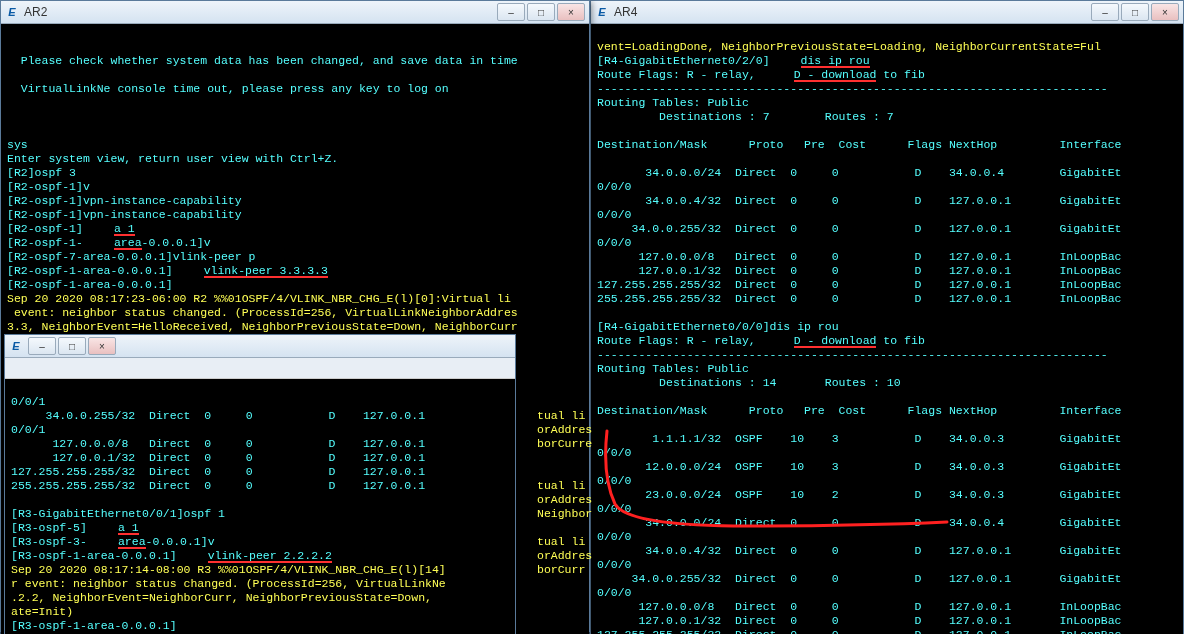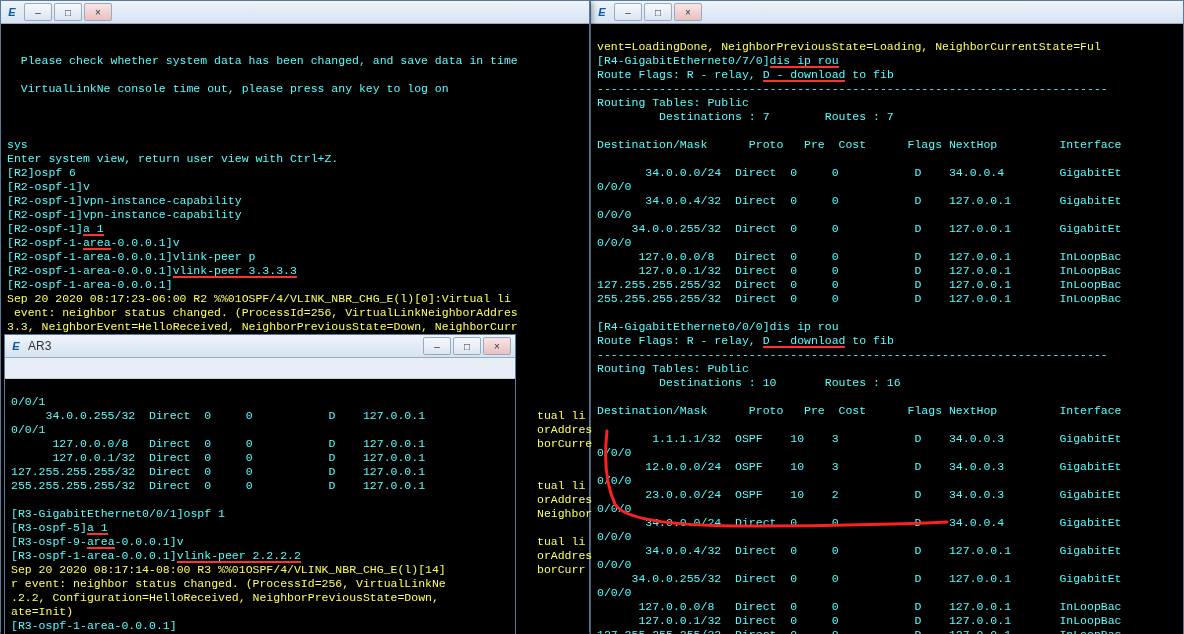--- a/index.html
+++ b/index.html
@@ -54,42 +54,43 @@
     background:#000;
     color:#ccc;
     padding:2px 6px 6px 6px;
     white-space:pre;
     line-height:14px;
     overflow:hidden;
     font-size:11.5px;
   }
   .y{color:#ffff55;font-family:Liberation Mono, monospace;}
   .c{color:#55ffff;font-family:Liberation Mono, monospace;}
-  .ul_r{border-bottom:2px solid #ff3030;display:inline-block;line-height:11px;}
+  .ul_r{border-bottom:2px solid #ff3030;display:inline-block;line-height:11px;margin-left:31px;}
   .curve {
     position:absolute;
     z-index:5;
     pointer-events:none;
   }
 </style>
 </head>
 <body>
 
 <div class="win" style="left:590px;top:0;width:592px;height:634px;">
   <div class="titlebar">
     <span class="eicon">E</span>
+    <span class="t">AR4</span>
     <div class="wcontrols">
       <div class="wbtn">–</div>
       <div class="wbtn">□</div>
       <div class="wbtn cls">×</div>
     </div>
   </div>
   <div class="term" style="height:608px;position:relative;">
 <span class="y">vent=LoadingDone, NeighborPreviousState=Loading, NeighborCurrentState=Ful</span>
-<span class="c">[R4-GigabitEthernet0/7/0]</span><span class="c ul_r">dis ip rou</span>
+<span class="c">[R4-GigabitEthernet0/2/0]</span><span class="c ul_r">dis ip rou</span>
 <span class="c">Route Flags: R - relay, </span><span class="c ul_r">D - download</span><span class="c"> to fib</span>
 <span class="c">--------------------------------------------------------------------------</span>
 <span class="c">Routing Tables: Public</span>
 <span class="c">         Destinations : 7        Routes : 7</span>
 
 <span class="c" id="ar4-hdr1">Destination/Mask      Proto   Pre  Cost      Flags NextHop         Interface</span>
 
 <span id="ar4-rows1"><span class="c">       34.0.0.0/24  Direct  0     0           D    34.0.0.4        GigabitEt
 0/0/0
        34.0.0.4/32  Direct  0     0           D    127.0.0.1       GigabitEt
@@ -98,21 +99,21 @@
 0/0/0
       127.0.0.0/8   Direct  0     0           D    127.0.0.1       InLoopBac
       127.0.0.1/32  Direct  0     0           D    127.0.0.1       InLoopBac
 127.255.255.255/32  Direct  0     0           D    127.0.0.1       InLoopBac
 255.255.255.255/32  Direct  0     0           D    127.0.0.1       InLoopBac</span>
 </span>
 <span class="c">[R4-GigabitEthernet0/0/0]dis ip rou</span>
 <span class="c">Route Flags: R - relay, </span><span class="c ul_r">D - download</span><span class="c"> to fib</span>
 <span class="c">--------------------------------------------------------------------------</span>
 <span class="c">Routing Tables: Public</span>
-<span class="c">         Destinations : 10       Routes : 16</span>
+<span class="c">         Destinations : 14       Routes : 10</span>
 
 <span class="c" id="ar4-hdr2">Destination/Mask      Proto   Pre  Cost      Flags NextHop         Interface</span>
 
 <span id="ar4-rows2"><span class="c">        1.1.1.1/32  OSPF    10    3           D    34.0.0.3        GigabitEt
 0/0/0
        12.0.0.0/24  OSPF    10    3           D    34.0.0.3        GigabitEt
 0/0/0
        23.0.0.0/24  OSPF    10    2           D    34.0.0.3        GigabitEt
 0/0/0
        34.0.0.0/24  Direct  0     0           D    34.0.0.4        GigabitEt
@@ -127,43 +128,44 @@
   
   <svg class="curve" style="left:6px;top:402px;" width="360" height="120">
     <path d="M 10 5 Q 5 50 18 78 Q 30 100 150 100 Q 260 100 350 96" stroke="#ff2020" stroke-width="3" fill="none" stroke-linecap="round"></path>
   </svg>
   </div>
 </div>
 
 <div class="win" style="left:0;top:0;width:588px;height:630px;">
   <div class="titlebar">
     <span class="eicon">E</span>
+    <span class="t">AR2</span>
     <div class="wcontrols">
       <div class="wbtn">–</div>
       <div class="wbtn">□</div>
       <div class="wbtn cls">×</div>
     </div>
   </div>
   <div class="term" style="height:604px;">
 <span id="ar2-pre"><span class="c"></span>
 <span class="c">  Please check whether system data has been changed, and save data in time</span>
 <span class="c"></span>
 <span class="c">  VirtualLinkNe console time out, please press any key to log on</span>
 <span class="c"></span>
 <span class="c"><r2></r2></span>
 <span class="c"><r2></r2></span>
 <span class="c"><r2>sys</r2></span>
 <span class="c">Enter system view, return user view with Ctrl+Z.</span>
-<span class="c">[R2]ospf 6</span>
+<span class="c">[R2]ospf 3</span>
 <span class="c">[R2-ospf-1]v</span>
 <span class="c">[R2-ospf-1]vpn-instance-capability </span>
 <span class="c">[R2-ospf-1]vpn-instance-capability </span>
 </span><span class="c">[R2-ospf-1]</span><span class="c ul_r">a 1</span>
 <span class="c">[R2-ospf-1-</span><span class="c ul_r">area</span><span class="c">-0.0.0.1]v</span>
-<span class="c">[R2-ospf-1-area-0.0.0.1]vlink-peer p</span>
+<span class="c">[R2-ospf-7-area-0.0.0.1]vlink-peer p</span>
 <span class="c">[R2-ospf-1-area-0.0.0.1]</span><span class="c ul_r">vlink-peer 3.3.3.3</span>
 <span class="c">[R2-ospf-1-area-0.0.0.1]</span>
 <span class="y">Sep 20 2020 08:17:23-06:00 R2 %%01OSPF/4/VLINK_NBR_CHG_E(l)[0]:Virtual li</span>
 <span class="y"> event: neighbor status changed. (ProcessId=256, VirtualLinkNeighborAddres</span>
 <span class="y">3.3, NeighborEvent=HelloReceived, NeighborPreviousState=Down, NeighborCurr</span>
 <span class="y">te=Init)</span>
 <span id="ar2-hidden-right" style="position:absolute;left:536px;top:380px;color:#ffff55;"><span class="y"></span>
 <span class="y"></span>
 <span class="y">tual li</span>
 <span class="y">orAddres</span>
@@ -176,42 +178,41 @@
 <span class="y"></span>
 <span class="y">tual li</span>
 <span class="y">orAddres</span>
 <span class="y">borCurr</span></span>
   </div>
 </div>
 
 <div class="win" style="left:4px;top:334px;width:510px;height:298px;">
   <div class="titlebar">
     <span class="eicon">E</span>
-    <span class="t">AR3</span>
     <div class="wcontrols">
       <div class="wbtn">–</div>
       <div class="wbtn">□</div>
       <div class="wbtn cls">×</div>
     </div>
   </div>
   <div class="menubar"></div>
   <div class="term" style="height:252px;">
 <span id="ar3-rows"><span class="c">0/0/1
      34.0.0.255/32  Direct  0     0           D    127.0.0.1
 0/0/1
       127.0.0.0/8   Direct  0     0           D    127.0.0.1
       127.0.0.1/32  Direct  0     0           D    127.0.0.1
 127.255.255.255/32  Direct  0     0           D    127.0.0.1
 255.255.255.255/32  Direct  0     0           D    127.0.0.1</span>
 </span>
 <span class="c">[R3-GigabitEthernet0/0/1]ospf 1</span>
 <span class="c">[R3-ospf-5]</span><span class="c ul_r">a 1</span>
-<span class="c">[R3-ospf-9-</span><span class="c ul_r">area</span><span class="c">-0.0.0.1]v</span>
+<span class="c">[R3-ospf-3-</span><span class="c ul_r">area</span><span class="c">-0.0.0.1]v</span>
 <span class="c">[R3-ospf-1-area-0.0.0.1]</span><span class="c ul_r">vlink-peer 2.2.2.2</span>
 <span class="y">Sep 20 2020 08:17:14-08:00 R3 %%01OSPF/4/VLINK_NBR_CHG_E(l)[14]</span>
 <span class="y">r event: neighbor status changed. (ProcessId=256, VirtualLinkNe</span>
-<span class="y">.2.2, Configuration=HelloReceived, NeighborPreviousState=Down, </span>
+<span class="y">.2.2, NeighborEvent=NeighborCurr, NeighborPreviousState=Down, </span>
 <span class="y">ate=Init)</span>
 <span class="c">[R3-ospf-1-area-0.0.0.1]</span>
 <span class="y">Sep 20 2020 08:17:23-08:00 R3 %%01OSPF/4/VLINK_NBR_CHG_E(l)[15]</span>
 
 </div>
 </div>
 
 </body></html>

